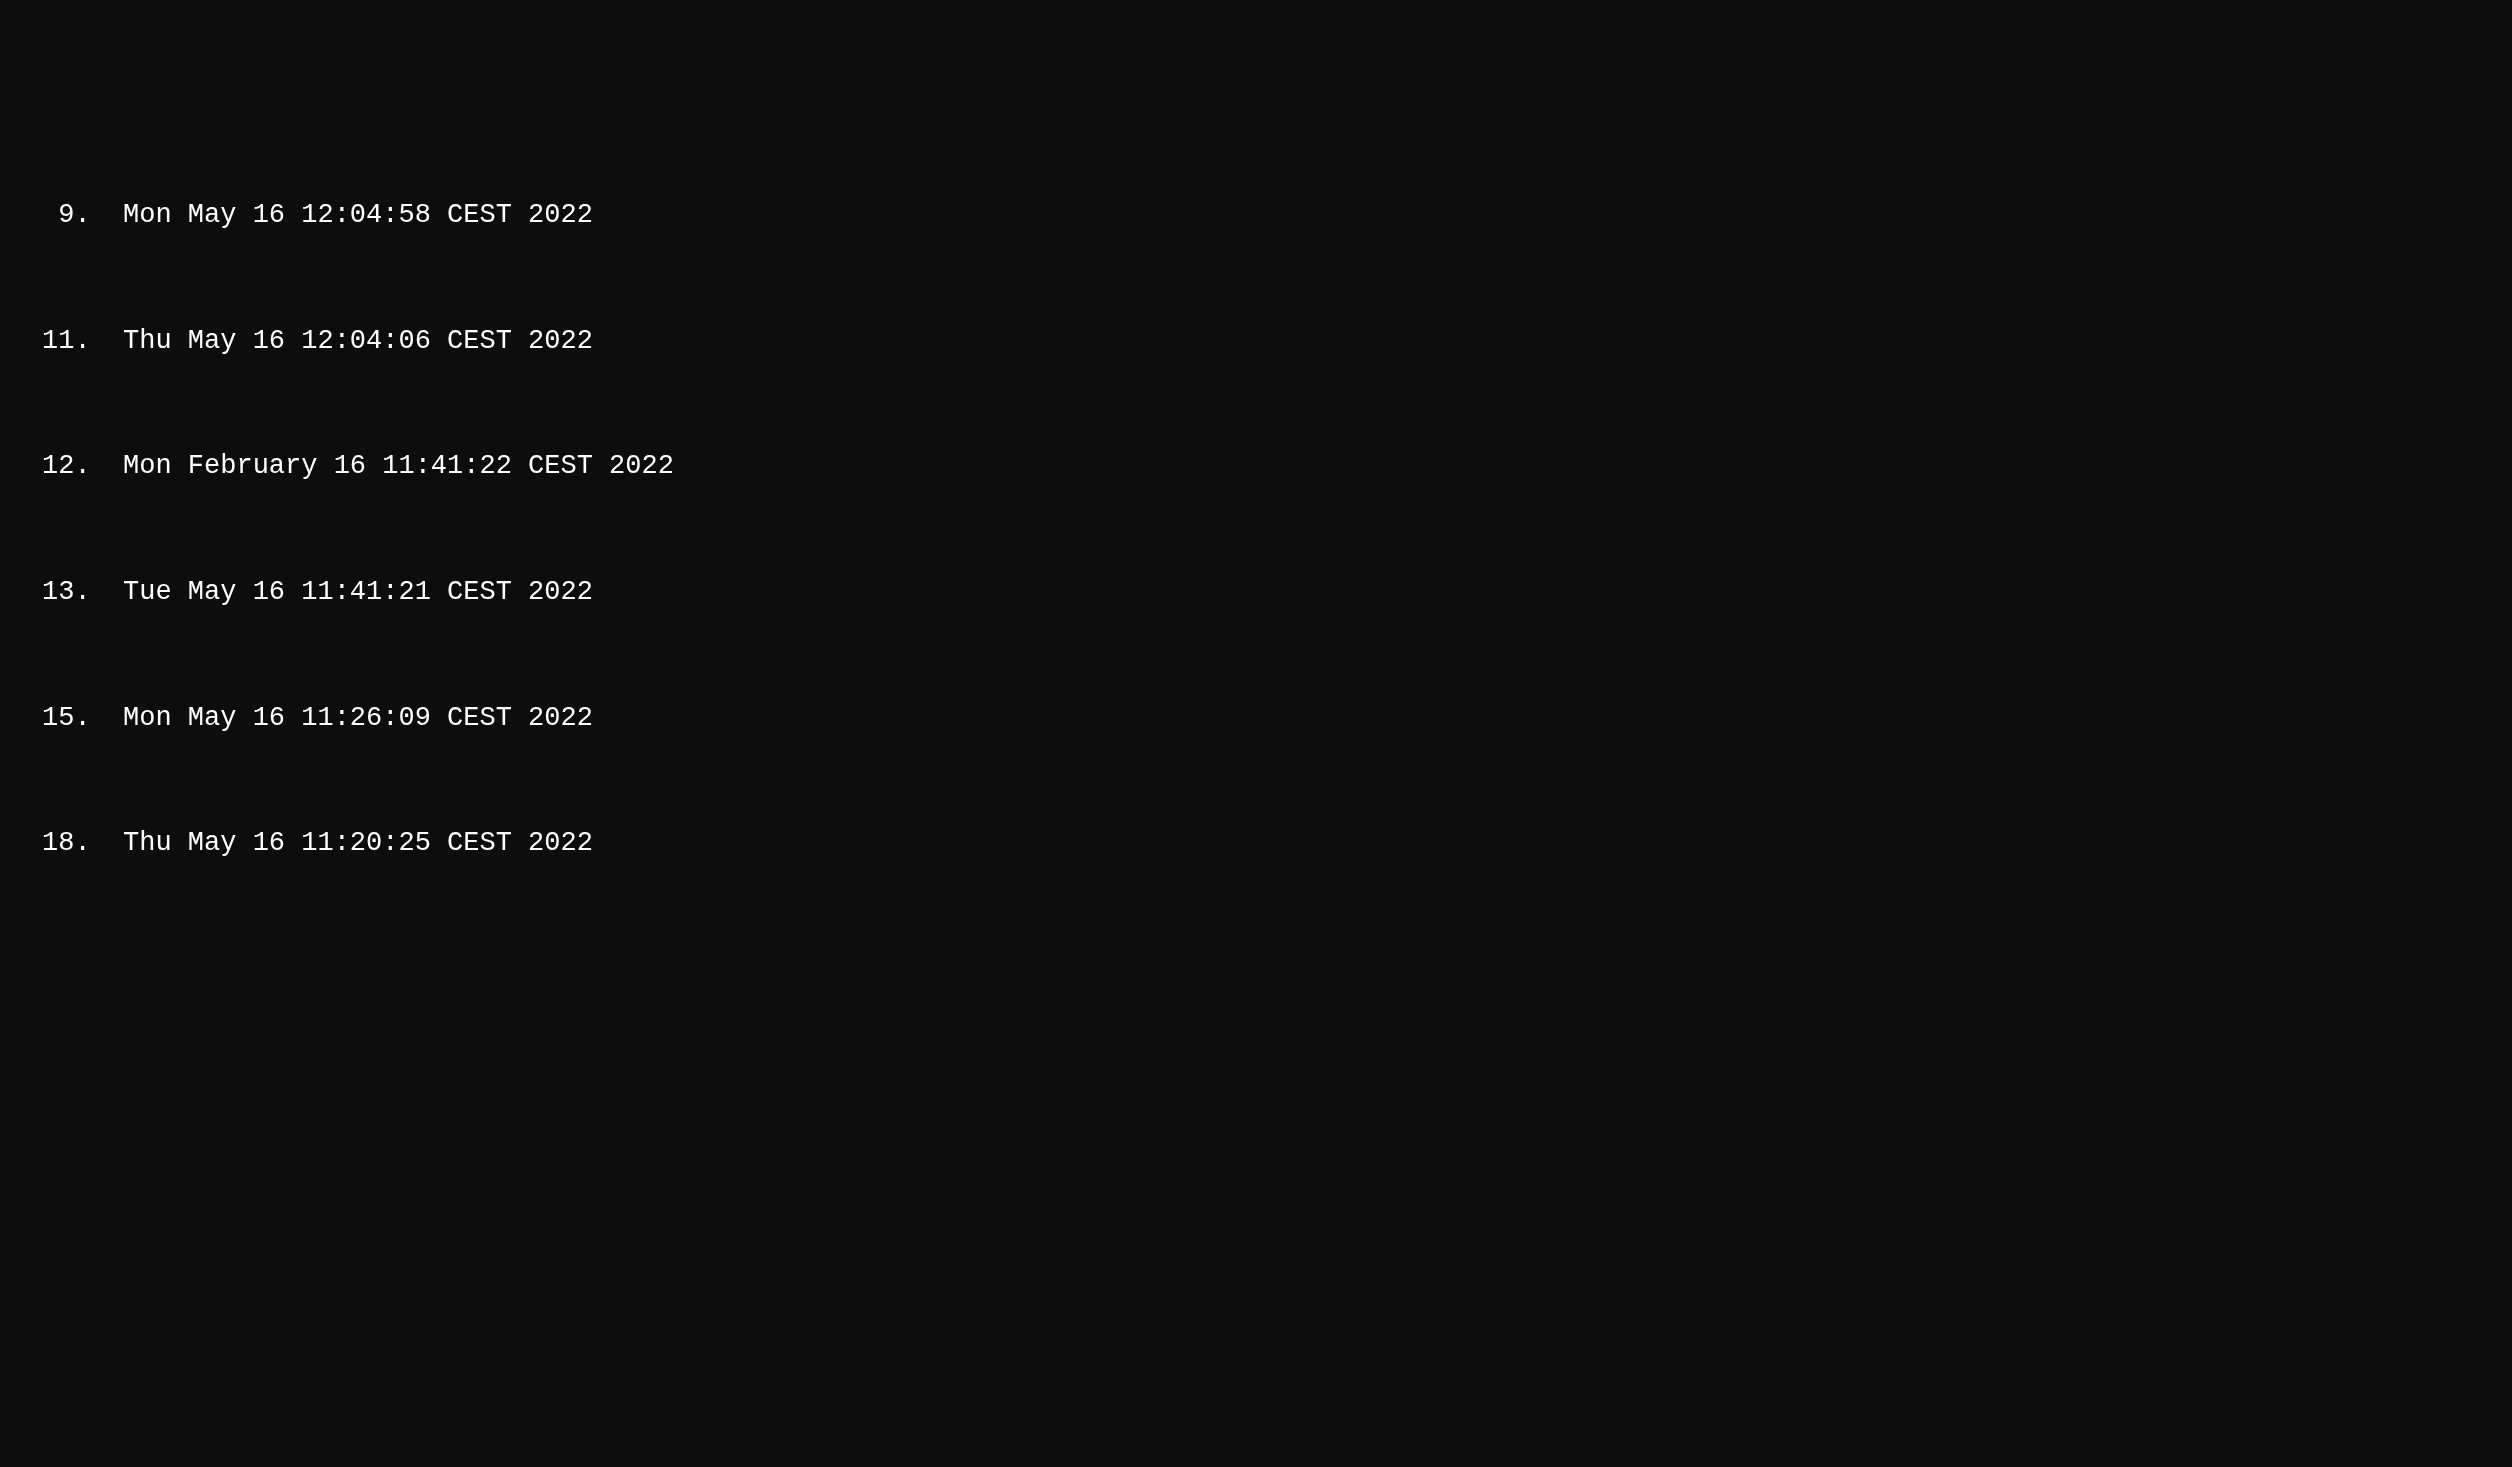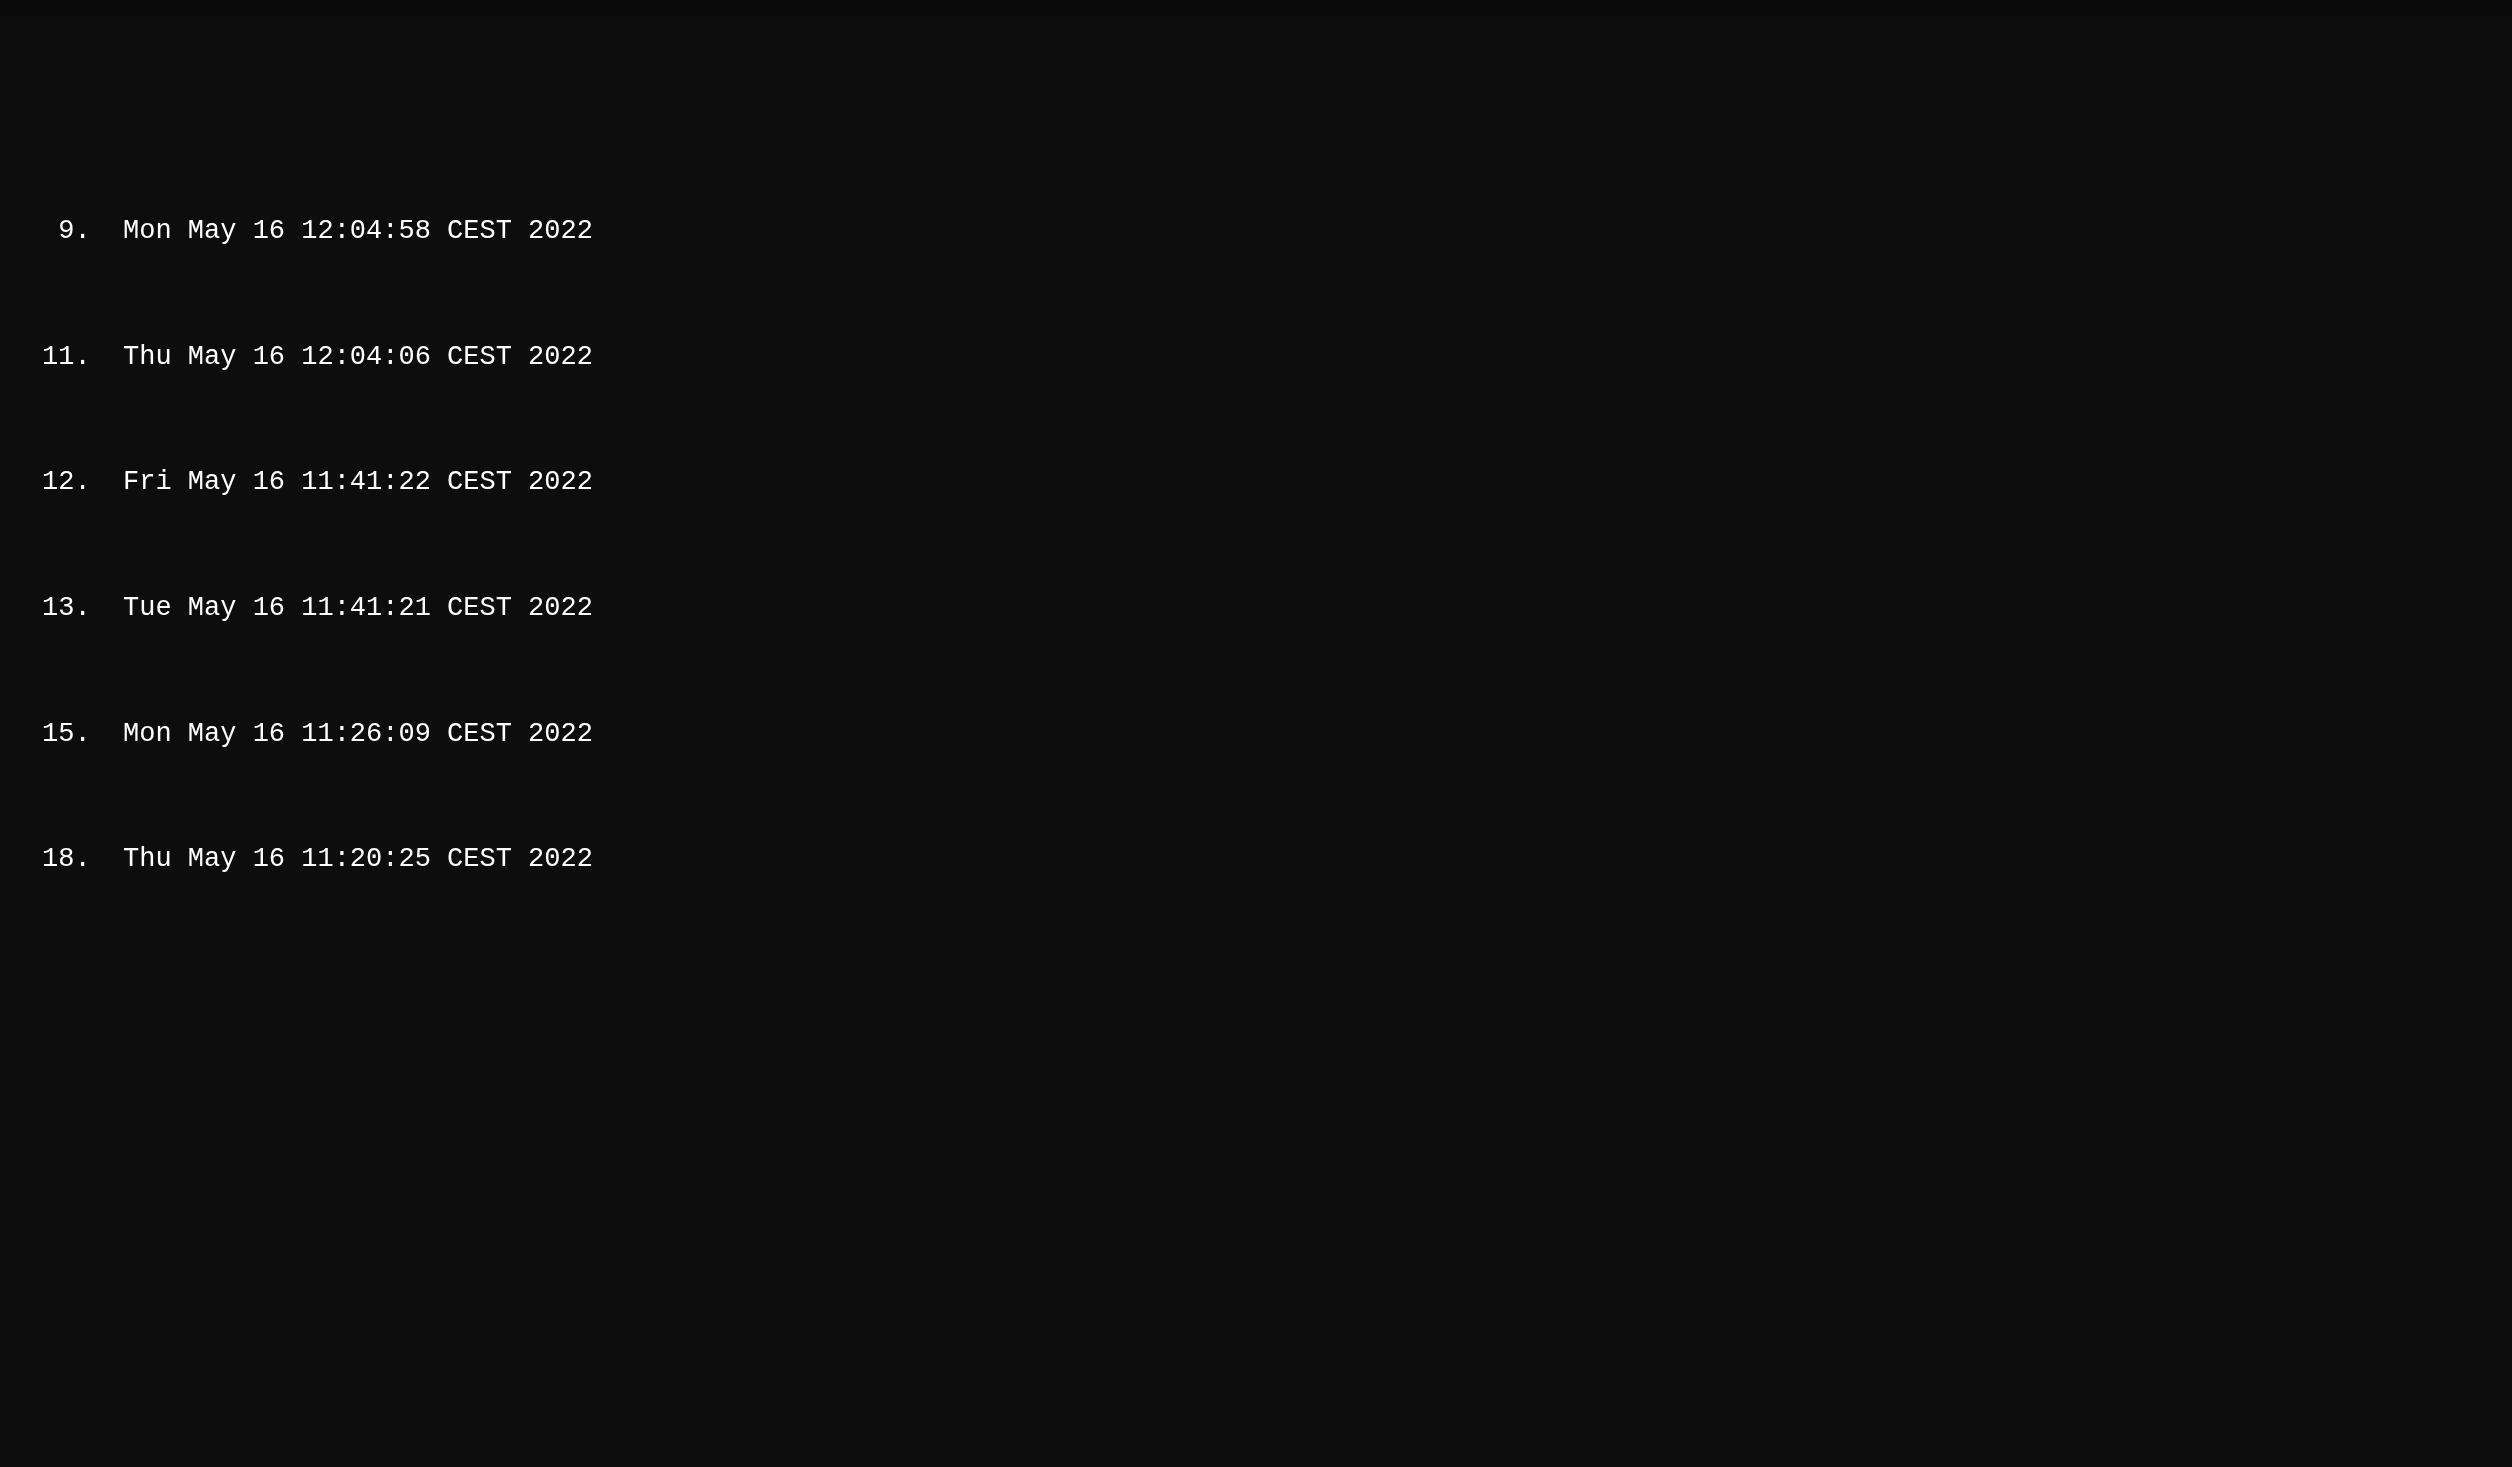--- a/index.html
+++ b/index.html
@@ -19,21 +19,20 @@
       overflow: hidden;
     }
 
     .screen {
       width: 2512px;
       height: 1056px;
       background: #b91c1c;
       position: relative;
       display: flex;
       flex-direction: column;
-      margin-top: 16px;
     }
 
     .terminal {
       font-family: 'Courier New', Courier, monospace;
       font-size: 27px;
       color: #ffffff;
       background: #0d0d0d;
       padding: 28px 42px 28px 42px;
       flex: 1;
       line-height: 1.55;
@@ -46,21 +45,21 @@
   </style>
 </head>
 <body>
 
 <div class="screen">
   <div class="terminal">
 
     
     <span class="terminal-line"> 9.  Mon May 16 12:04:58 CEST 2022</span>
     <span class="terminal-line">11.  Thu May 16 12:04:06 CEST 2022</span>
-    <span class="terminal-line">12.  Fri May 16 11:41:22 CEST 2022</span>
+    <span class="terminal-line">12.  Mon February 16 11:41:22 CEST 2022</span>
     <span class="terminal-line">13.  Tue May 16 11:41:21 CEST 2022</span>
     <span class="terminal-line">15.  Mon May 16 11:26:09 CEST 2022</span>
     <span class="terminal-line">18.  Thu May 16 11:20:25 CEST 2022</span>
 
     
     
 
     
     
 

